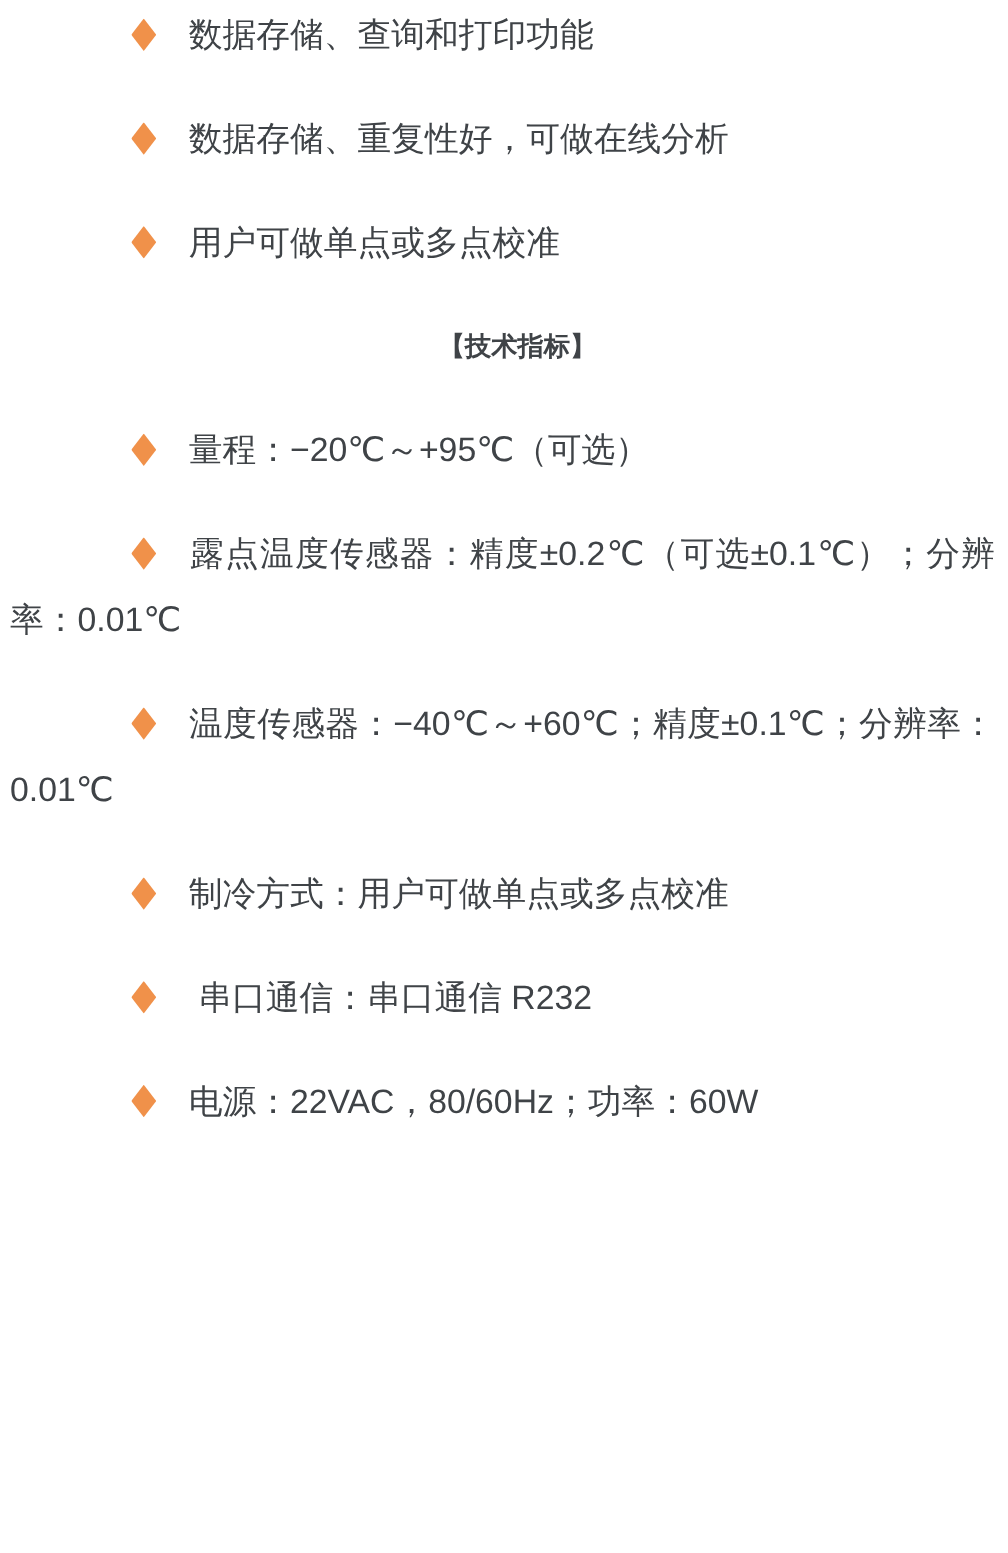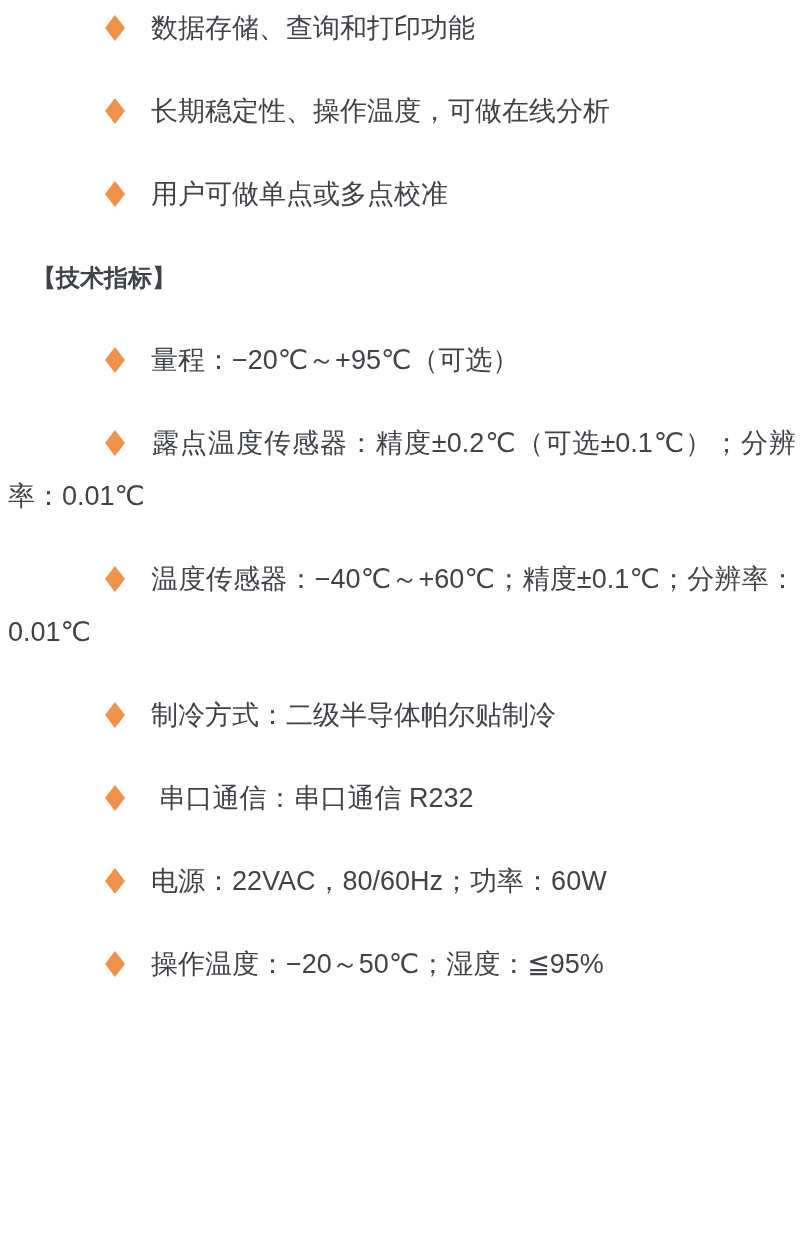--- a/index.html
+++ b/index.html
@@ -38,50 +38,50 @@
     height: 26px;
     background: var(--bullet);
     clip-path: polygon(50% 0, 100% 50%, 50% 100%, 0 50%);
     margin-right: 26px;
     vertical-align: middle;
     position: relative;
     top: -2px;
   }
   .section-heading {
     margin: 0 0 30px 0;
-    font-size: 24px;
+    font-size: 21px;
     font-weight: 700;
     line-height: 53px;
     text-indent: 24px;
     color: var(--text);
+    text-align: center;
   }
   .bullet-text { white-space: pre-wrap; }
 </style>
 </head>
 <body>
 
 <main class="doc">
 
   <p class="bullet-item"><span class="diamond"></span><span class="bullet-text">数据存储、查询和打印功能</span></p>
 
-  <p class="bullet-item"><span class="diamond"></span><span class="bullet-text">长期稳定性、操作温度，可做在线分析</span></p>
+  <p class="bullet-item"><span class="diamond"></span><span class="bullet-text">数据存储、重复性好，可做在线分析</span></p>
 
   <p class="bullet-item"><span class="diamond"></span><span class="bullet-text">用户可做单点或多点校准</span></p>
 
   <h2 class="section-heading">【技术指标】</h2>
 
   <p class="bullet-item"><span class="diamond"></span><span class="bullet-text">量程：−20℃～+95℃（可选）</span></p>
 
 
   <p class="bullet-item"><span class="diamond"></span><span class="bullet-text">露点温度传感器：精度±0.2℃（可选±0.1℃）；分辨率：0.01℃</span></p>
 
   <p class="bullet-item"><span class="diamond"></span><span class="bullet-text">温度传感器：−40℃～+60℃；精度±0.1℃；分辨率：0.01℃</span></p>
 
 
-  <p class="bullet-item"><span class="diamond"></span><span class="bullet-text">制冷方式：二级半导体帕尔贴制冷</span></p>
+  <p class="bullet-item"><span class="diamond"></span><span class="bullet-text">制冷方式：用户可做单点或多点校准</span></p>
 
   <p class="bullet-item"><span class="diamond"></span><span class="bullet-text"> 串口通信：串口通信 R232</span></p>
 
   <p class="bullet-item"><span class="diamond"></span><span class="bullet-text">电源：22VAC，80/60Hz；功率：60W</span></p>
 
-  <p class="bullet-item"><span class="diamond"></span><span class="bullet-text">操作温度：−20～50℃；湿度：≦95%</span></p>
 
 </main>
 
 </body></html>

